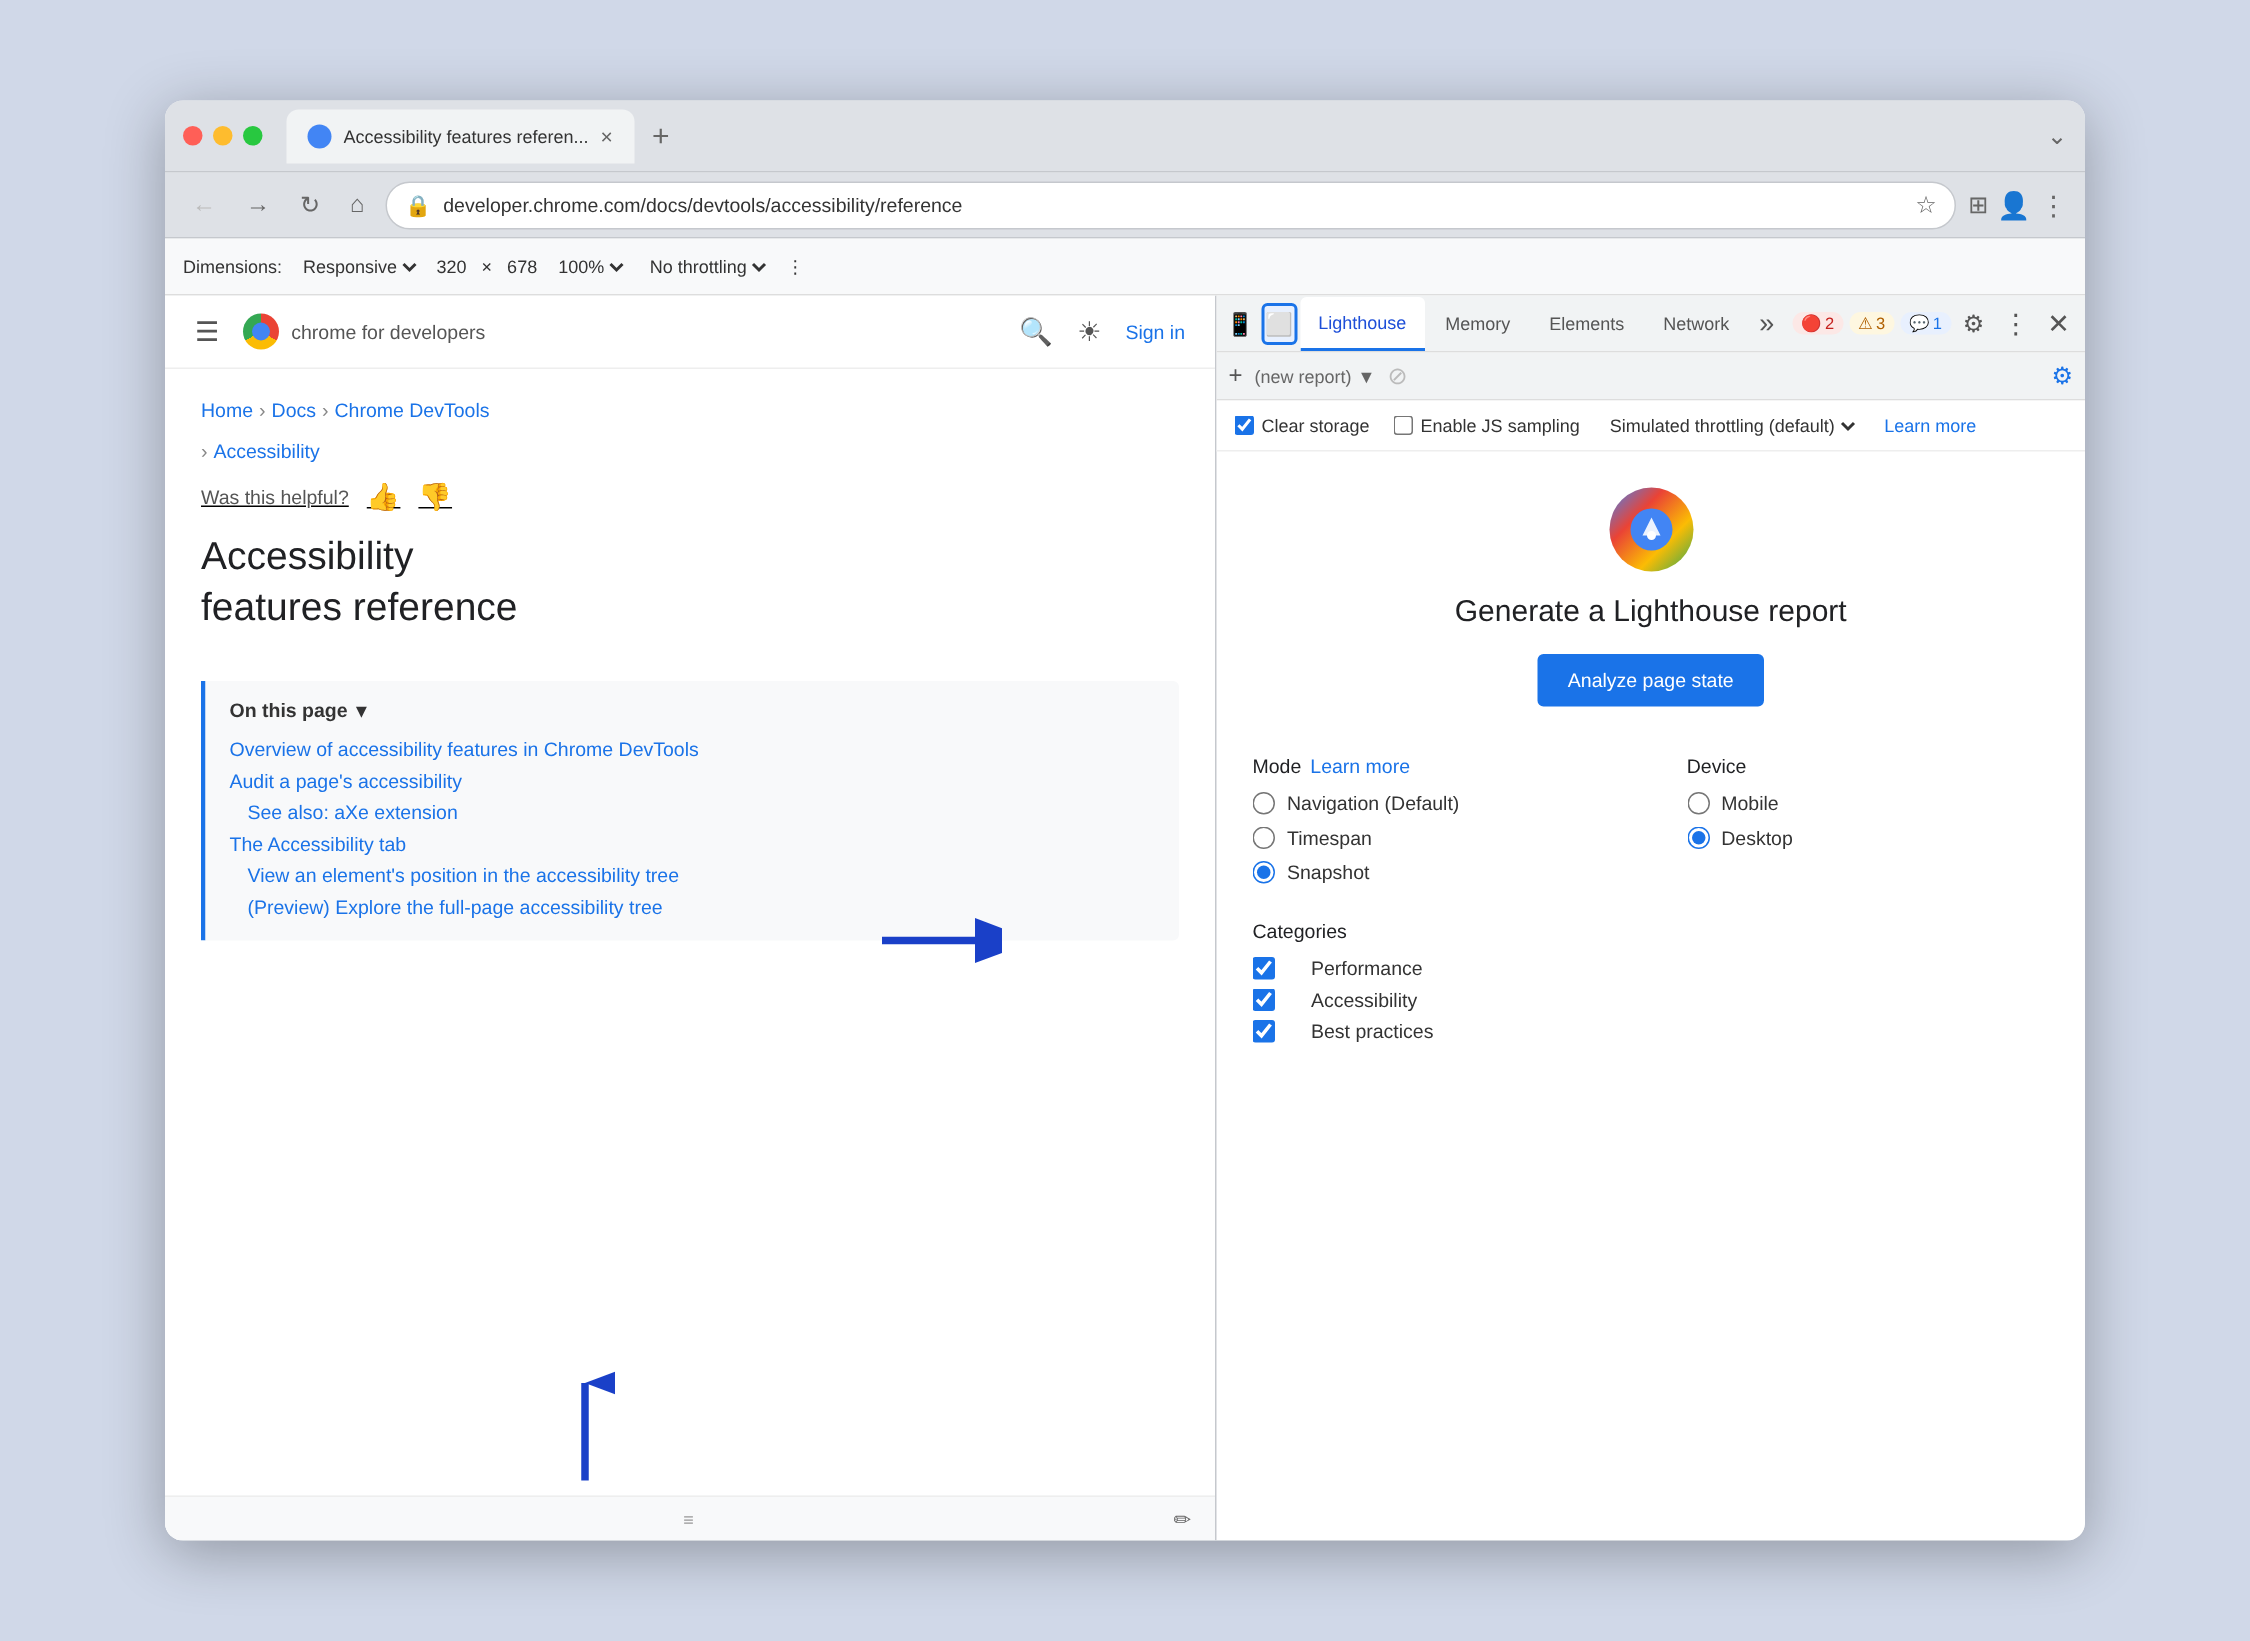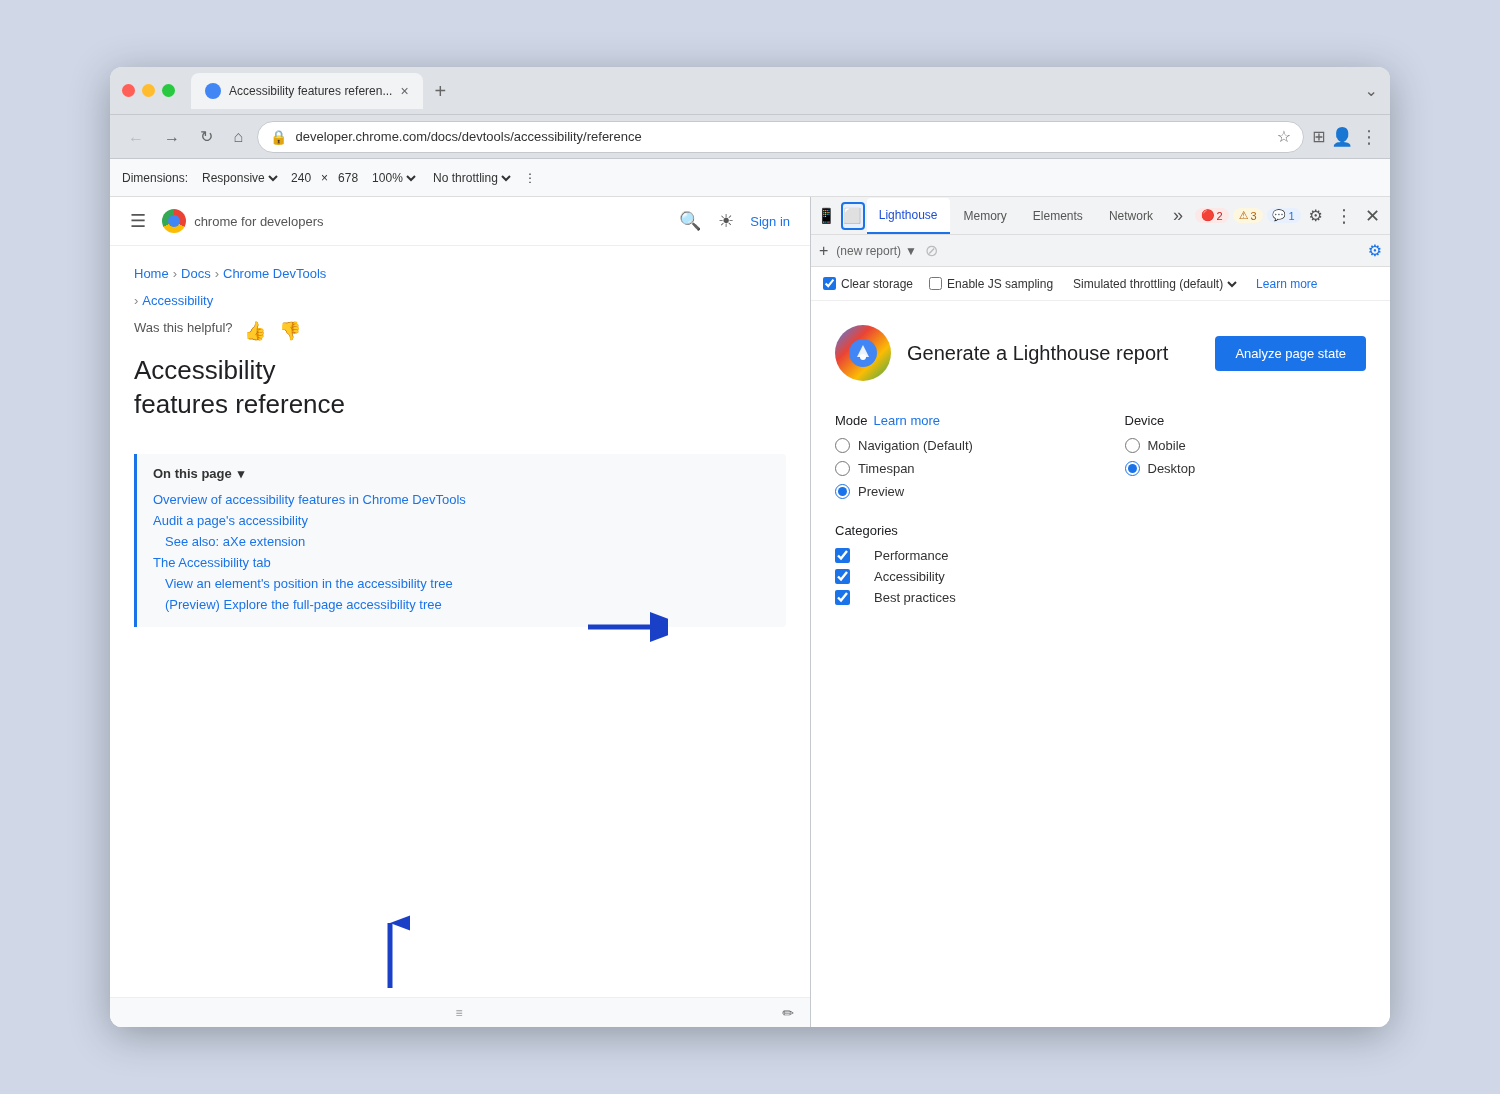--- a/index.html
+++ b/index.html
@@ -242,21 +242,21 @@
     .opt-select { font-size: 12px; color: #333; border: none; background: none; cursor: pointer; }
 
     
     .lighthouse-main {
       flex: 1;
       overflow-y: auto;
       padding: 24px;
     }
 
     
-    .generate-section { display: flex; align-items: center; gap: 16px; margin-bottom: 32px; }
+    .generate-section { display: flex; align-items: center; gap: 16px; margin-bottom: 32px; flex-direction: column; }
     .lh-icon { width: 56px; height: 56px; border-radius: 50%; background: linear-gradient(135deg, #4285f4, #ea4335, #fbbc04, #34a853); display: flex; align-items: center; justify-content: center; font-size: 24px; flex-shrink: 0; }
     .generate-title { font-size: 20px; font-weight: 500; color: #202124; flex: 1; }
     .analyze-btn { background: #1a73e8; color: white; border: none; padding: 10px 20px; border-radius: 4px; font-size: 13px; font-weight: 500; cursor: pointer; white-space: nowrap; }
 
     
     .form-row { display: flex; gap: 48px; margin-bottom: 24px; }
     .form-col { flex: 1; }
     .form-label { font-size: 13px; color: #202124; margin-bottom: 10px; display: flex; align-items: flex-end; gap: 6px; }
     .form-label-link { color: #1a73e8; text-decoration: none; font-size: 13px; }
     .radio-group { display: flex; flex-direction: column; gap: 8px; }
@@ -306,21 +306,21 @@
       <span style="font-size:18px;">👤</span>
       <span>⋮</span>
     </div>
   </div>
 
   <div class="device-toolbar">
     <span>Dimensions:</span>
     <select>
       <option>Responsive</option>
     </select>
-    <span>240</span>
+    <span>320</span>
     <span>×</span>
     <span>678</span>
     <select>
       <option>100%</option>
     </select>
     <select>
       <option>No throttling</option>
     </select>
     <span>⋮</span>
   </div>
@@ -347,21 +347,21 @@
           <a>Docs</a>
           <span>›</span>
           <a>Chrome DevTools</a>
           <br>
         </div>
         <div class="breadcrumb" style="margin-top:4px;">
           <span>›</span>
           <a>Accessibility</a>
         </div>
 
-        <div style="display:flex;gap:12px;margin:12px 0;">
+        <div style="display:flex;align-items:center;gap:12px;margin:12px 0;text-decoration:underline;">
           <span style="font-size:13px;color:#555;">Was this helpful?</span>
           <span style="font-size:18px;cursor:pointer;">👍</span>
           <span style="font-size:18px;cursor:pointer;">👎</span>
         </div>
 
         <div class="page-title-section">
           <h1>Accessibility<br>features reference</h1>
         </div>
 
         <div style="height:24px;"></div>
@@ -490,21 +490,21 @@
               <label class="radio-item">
                 <input type="radio" name="mode" value="navigation" style="">
                 <span>Navigation (Default)</span>
               </label>
               <label class="radio-item">
                 <input type="radio" name="mode" value="timespan" style="">
                 <span>Timespan</span>
               </label>
               <label class="radio-item">
                 <input type="radio" name="mode" value="snapshot" checked="" style="">
-                <span>Preview</span>
+                <span>Snapshot</span>
               </label>
             </div>
           </div>
 
           <div class="form-col">
             <div class="form-label">
               <span>Device</span>
             </div>
             <div class="radio-group">
               <label class="radio-item">

